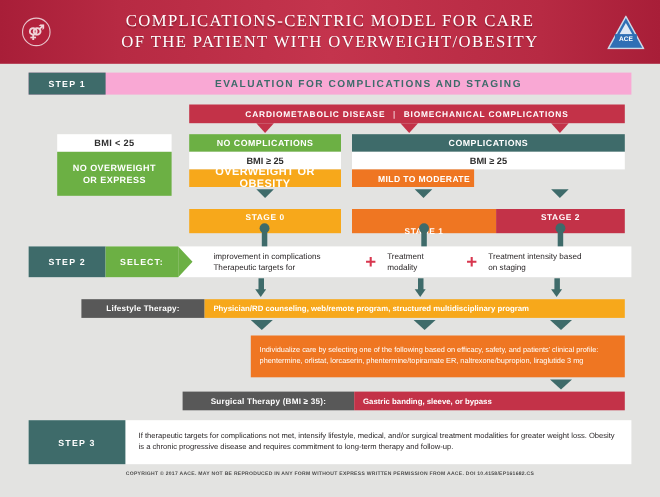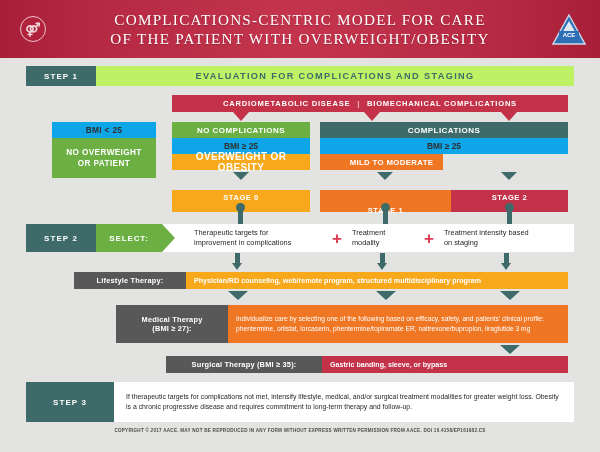--- a/index.html
+++ b/index.html
@@ -53,21 +53,21 @@
   .logo-right {
     position: absolute; right: 14px; top: 13px;
     width: 34px; height: 32px;
     display: flex; align-items: center; justify-content: center;
   }
 
   
   .step1-row {
     position: absolute; left: 26px; top: 66px;
     width: 548px; height: 20px;
-    background: #bef264;
+    background: #f9a8d4;
     display: flex; align-items: center;
   }
   .step-chip {
     width: 70px; height: 20px;
     background: #3e6b6a;
     color: #ffffff;
     font-size: 8px; font-weight: 700; letter-spacing: 1.1px;
     display: flex; align-items: center; justify-content: center;
   }
   .step1-title {
@@ -99,36 +99,36 @@
   .tri-teal { border-top: 8px solid #3e6b6a; }
 
   
   .blk {
     position: absolute;
     display: flex; align-items: center; justify-content: center;
     text-align: center;
     color: #ffffff;
     font-weight: 700;
   }
-  .blk.white { background: #0ea5e9; color: #2f2f2f; }
+  .blk.white { background: #ffffff; color: #2f2f2f; }
 
   
   #bmi25-label  { left: 52px; top: 122px; width: 104px; height: 16px; font-size: 8.4px; letter-spacing:.3px;}
   #no-ow-block  { left: 52px; top: 138px; width: 104px; height: 40px; background:#6cb044;
                   font-size: 8.2px; letter-spacing:.4px; line-height: 11px; }
 
   
   #no-compl     { left: 172px; top: 122px; width: 138px; height: 16px; background:#6cb044; font-size:8px; letter-spacing:.45px;}
   #bmi-ge-25-a  { left: 172px; top: 138px; width: 138px; height: 16px; font-size:8.4px;}
   #ow-obesity   { left: 172px; top: 154px; width: 138px; height: 16px; background:#f7a81b; font-size:10px; letter-spacing:.35px;}
 
   
   #complications{ left: 320px; top: 122px; width: 248px; height: 16px; background:#3e6b6a; font-size:8px; letter-spacing:.45px;}
   #bmi-ge-25-b  { left: 320px; top: 138px; width: 248px; height: 16px; font-size:8.4px;}
-  #mild-mod     { left: 320px; top: 154px; width: 123px; height: 16px; background:#ef7622; font-size:7.8px; letter-spacing:.35px;padding-left:20px;}
+  #mild-mod     { left: 320px; top: 154px; width: 111px; height: 16px; background:#ef7622; font-size:7.8px; letter-spacing:.35px;padding-left:20px;}
   #severe       { left: 451px; top: 154px; width: 117px; height: 16px; background:#c33248; font-size:7.8px; letter-spacing:.35px;}
 
   
   #stage0 { left: 172px; top: 190px; width: 138px; height: 22px; background:#f7a81b; font-size:7.6px; letter-spacing:.5px;}
   #stage1 { left: 320px; top: 190px; width: 131px; height: 22px; background:#ef7622; font-size:7.6px; letter-spacing:.5px;}
   #stage2 { left: 451px; top: 190px; width: 117px; height: 22px; background:#c33248; font-size:7.6px; letter-spacing:.5px;}
 
   
   .stem { position: absolute; width: 5px; background: #3e6b6a; }
   .dot  { position: absolute; width: 9px; height: 9px; border-radius: 50%; background: #3e6b6a; }
@@ -264,21 +264,21 @@
   </div>
 
   <div class="tri tri-red" style="left:233px; top:112px;"></div>
   <div class="tri tri-red" style="left:364px; top:112px;"></div>
   <div class="tri tri-red" style="left:501px; top:112px;"></div>
 
   <div class="blk white" id="bmi25-label">BMI &lt; 25</div>
   <div class="blk" id="no-ow-block">
     <div>
       <div>NO OVERWEIGHT</div>
-      <div>OR PATIENT</div>
+      <div>OR EXPRESS</div>
     </div>
   </div>
 
   <div class="blk" id="no-compl">NO COMPLICATIONS</div>
   <div class="blk white" id="bmi-ge-25-a">BMI ≥ 25</div>
   <div class="blk" id="ow-obesity">OVERWEIGHT OR OBESITY</div>
 
   <div class="blk" id="complications">COMPLICATIONS</div>
   <div class="blk white" id="bmi-ge-25-b">BMI ≥ 25</div>
   <div class="blk" id="mild-mod">MILD TO MODERATE</div>
@@ -302,22 +302,22 @@
   <div class="dot" style="left:381px; top:203px;"></div>
   <div class="stem" style="left:383px; top:209px; height:16px;"></div>
   <div class="dot" style="left:505px; top:203px;"></div>
   <div class="stem" style="left:507px; top:209px; height:16px;"></div>
 
   <div class="step2-row">
     <div class="step2-chip">STEP 2</div>
     <div class="select-chip">SELECT:</div>
     <div class="step2-items">
       <div class="s2item" id="s2a">
+        <div>improvement in complications</div>
         <div>Therapeutic targets for</div>
-        <div>improvement in complications</div>
       </div>
       <div class="plus">+</div>
       <div class="s2item" id="s2b">
         <div>Treatment</div>
         <div>modality</div>
       </div>
       <div class="plus">+</div>
       <div class="s2item" id="s2c">
         <div>Treatment intensity based</div>
         <div>on staging</div>
@@ -338,26 +338,20 @@
       <div class="head" style="top:10px;"></div>
   </div>
 
   <div class="therapy-label" id="life-label">Lifestyle Therapy:</div>
   <div class="therapy-body" id="life-body">Physician/RD counseling, web/remote program, structured multidisciplinary program</div>
 
   <div class="fat-tri" style="left:228px; top:291px;"></div>
   <div class="fat-tri" style="left:376px; top:291px;"></div>
   <div class="fat-tri" style="left:500px; top:291px;"></div>
 
-  <div class="therapy-label" id="med-label">
-    <div>
-      <div>Medical Therapy</div>
-      <div>(BMI ≥ 27):</div>
-    </div>
-  </div>
   <div class="therapy-body" id="med-body">
     <div class="txt">Individualize care by selecting one of the following based on efficacy, safety, and patients’ clinical profile: phentermine, orlistat, lorcaserin, phentermine/topiramate ER, naltrexone/bupropion, liraglutide 3 mg</div>
   </div>
 
   <div class="fat-tri" style="left:500px; top:345px;"></div>
 
   <div class="therapy-label" id="surg-label">Surgical Therapy (BMI ≥ 35):</div>
   <div class="therapy-body" id="surg-body">Gastric banding, sleeve, or bypass</div>
 
   <div class="step3-row">

